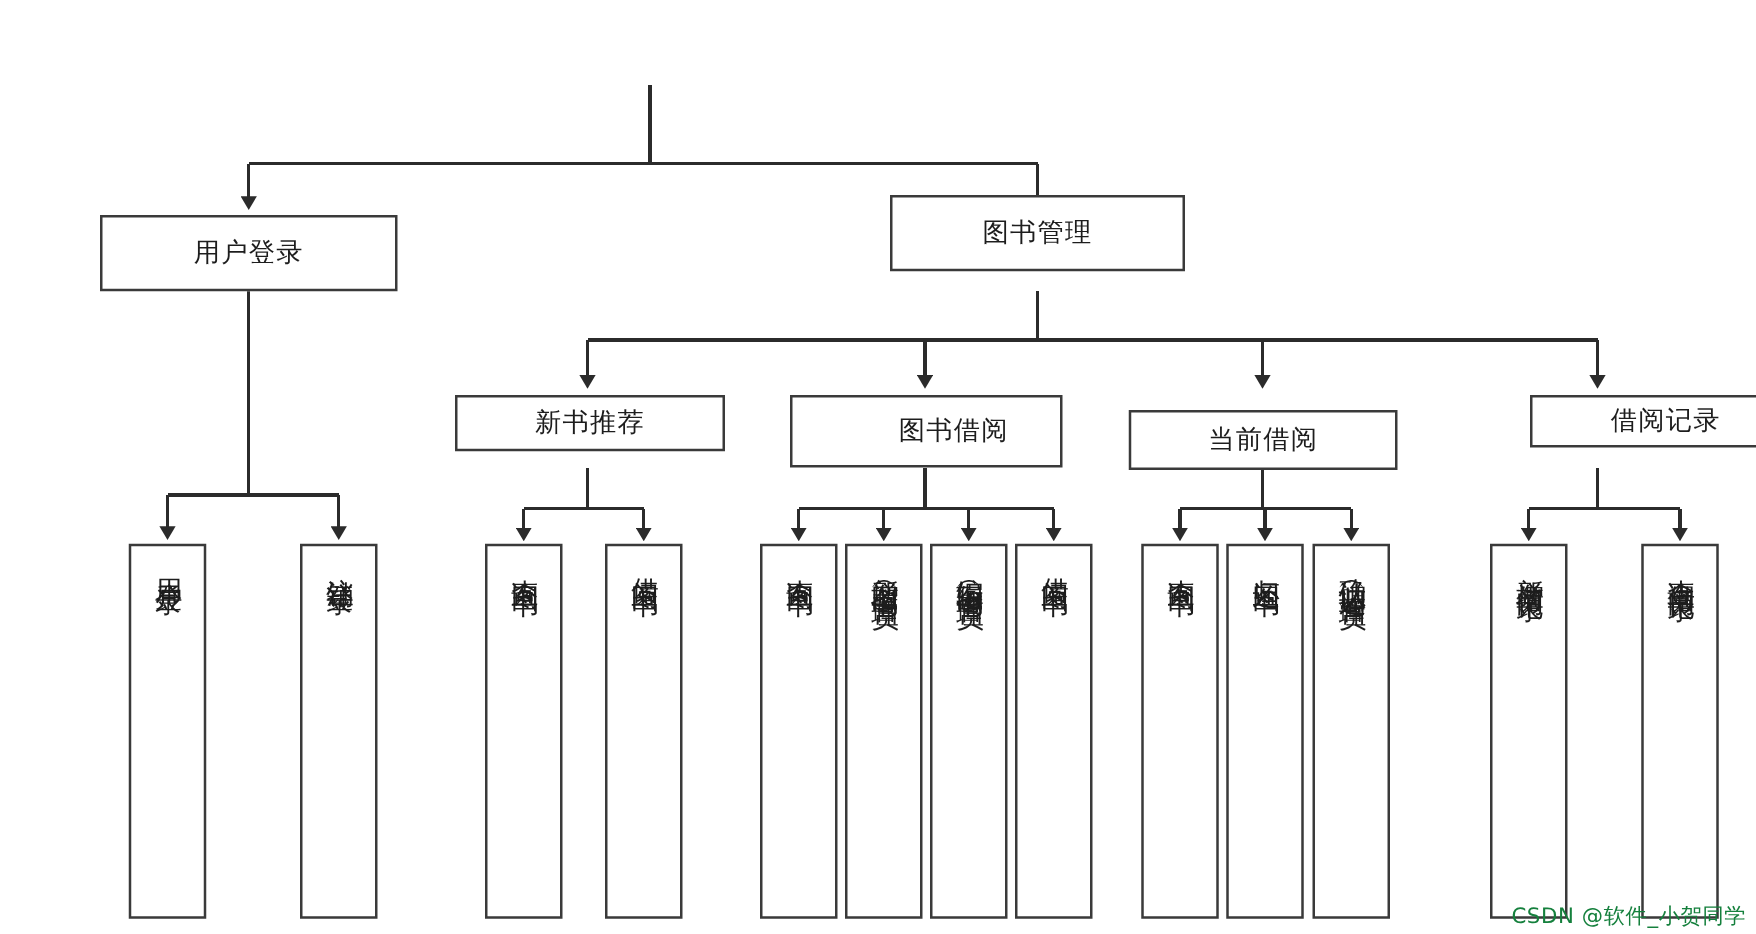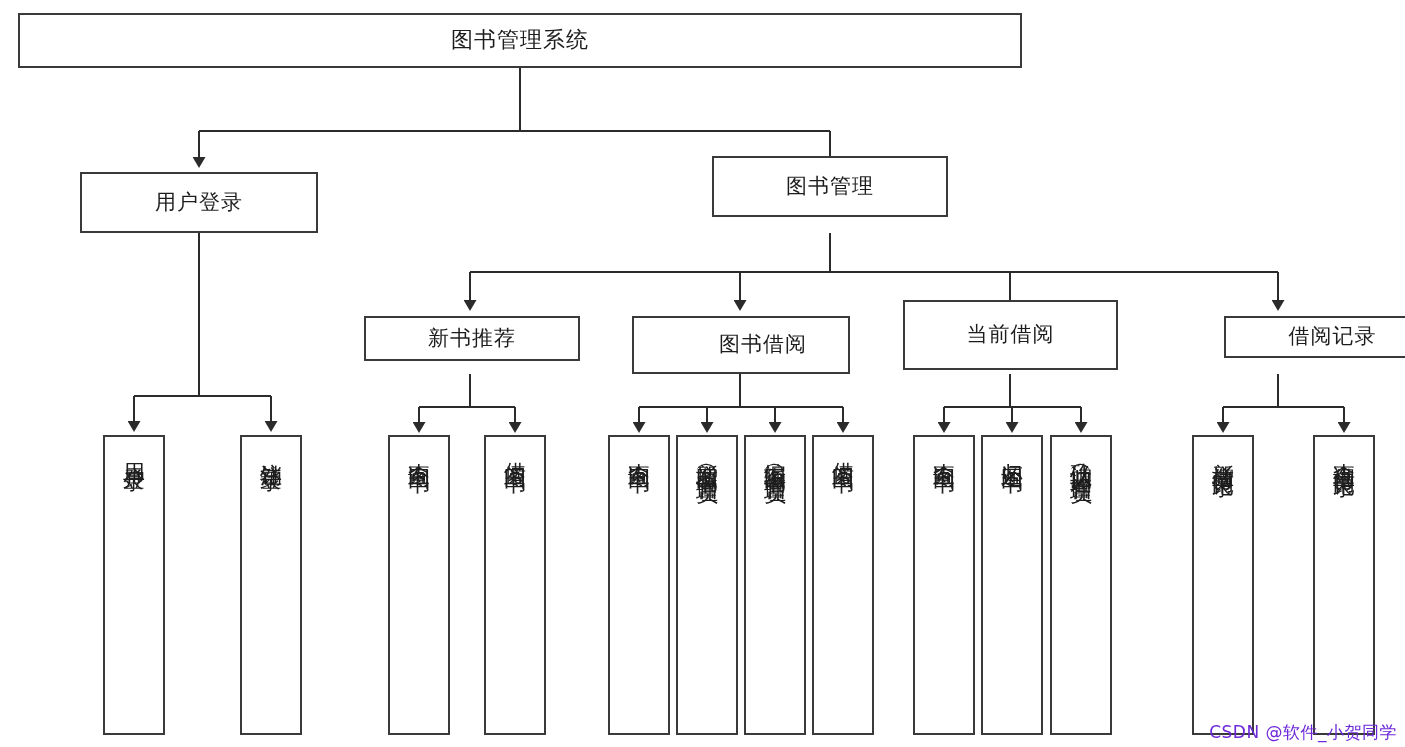--- a/index.html
+++ b/index.html
@@ -53,21 +53,21 @@
     letter-spacing:3px;
     white-space:nowrap;
     color:#1d1d1d;
   }
   
   #watermark{
     position:absolute;
     right:8px;
     bottom:3px;
     font-size:17px;
-    color:#6d28d9;
+    color:#15803d;
     white-space:nowrap;
     letter-spacing:0.5px;
   }
 </style>
 </head>
 <body>
 
 <div id="canvas">
 
   <svg id="wires" viewBox="0 0 1405 747" width="1405" height="747" xmlns="http://www.w3.org/2000/svg">
@@ -114,31 +114,30 @@
       <path d="M1012,407 L1012,423" marker-end="url(#arw)"></path>
       <path d="M1081,407 L1081,423" marker-end="url(#arw)"></path>
 
       <path d="M1278,374 L1278,407"></path>
       <path d="M1223,407 L1344,407"></path>
       <path d="M1223,407 L1223,423" marker-end="url(#arw)"></path>
       <path d="M1344,407 L1344,423" marker-end="url(#arw)"></path>
     </g>
   </svg>
 
-  <div class="node h root" style="left:18px;top:13px;width:1004px;height:55px;">图书管理系统</div>
 
   <div class="node h" style="left:80px;top:172px;width:238px;height:61px;">用户登录</div>
 
   <div class="node h" style="left:712px;top:156px;width:236px;height:61px;">图书管理</div>
 
   <div class="node h" style="left:364px;top:316px;width:216px;height:45px;">新书推荐</div>
 
   <div class="node h" style="left:632px;top:316px;width:218px;height:58px;padding-left:44px;">图书借阅</div>
 
-  <div class="node h" style="left:903px;top:300px;width:215px;height:70px;">当前借阅</div>
+  <div class="node h" style="left:903px;top:328px;width:215px;height:48px;">当前借阅</div>
 
   <div class="node h" style="left:1224px;top:316px;width:217px;height:42px;">借阅记录</div>
 
   <div class="node v" style="left:103px;top:435px;width:62px;height:300px;">
     <span class="vtext">用户登录</span>
   </div>
 
   <div class="node v" style="left:240px;top:435px;width:62px;height:300px;">
     <span class="vtext">注销登录</span>
   </div>

